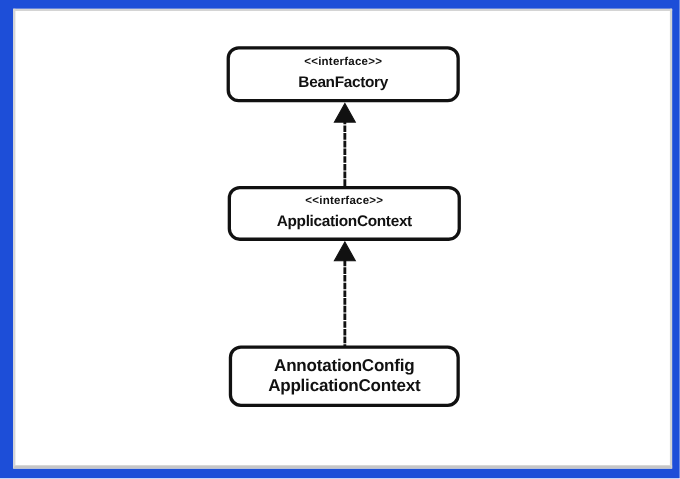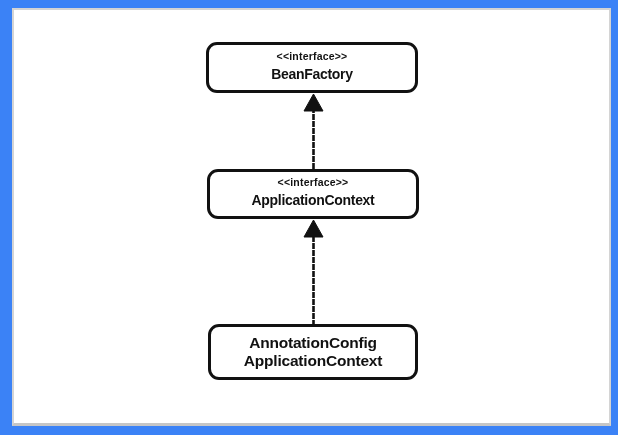--- a/index.html
+++ b/index.html
@@ -8,21 +8,21 @@
     width: 618px;
     height: 435px;
     background: #ffffff;
     font-family: "Liberation Sans", sans-serif;
     overflow: hidden;
   }
   .canvas {
     position: relative;
     width: 618px;
     height: 435px;
-    background: #3b82f6;
+    background: #1d4ed8;
   }
   .frame {
     position: absolute;
     left: 12px;
     top: 8px;
     width: 595px;
     height: 413px;
     border: 2px solid #d4d4d4;
     border-bottom: 3px solid #c6c6c6;
     background: #ffffff;
@@ -48,21 +48,21 @@
     height: 51px;
   }
   .node-applicationcontext {
     left: 207px;
     top: 169px;
     width: 212px;
     height: 50px;
   }
   .node-annotationconfig {
     left: 208px;
-    top: 324px;
+    top: 314px;
     width: 210px;
     height: 56px;
   }
   .stereotype {
     font-size: 10.5px;
     font-weight: bold;
     color: #111111;
     line-height: 12px;
     letter-spacing: 0.2px;
     white-space: nowrap;

